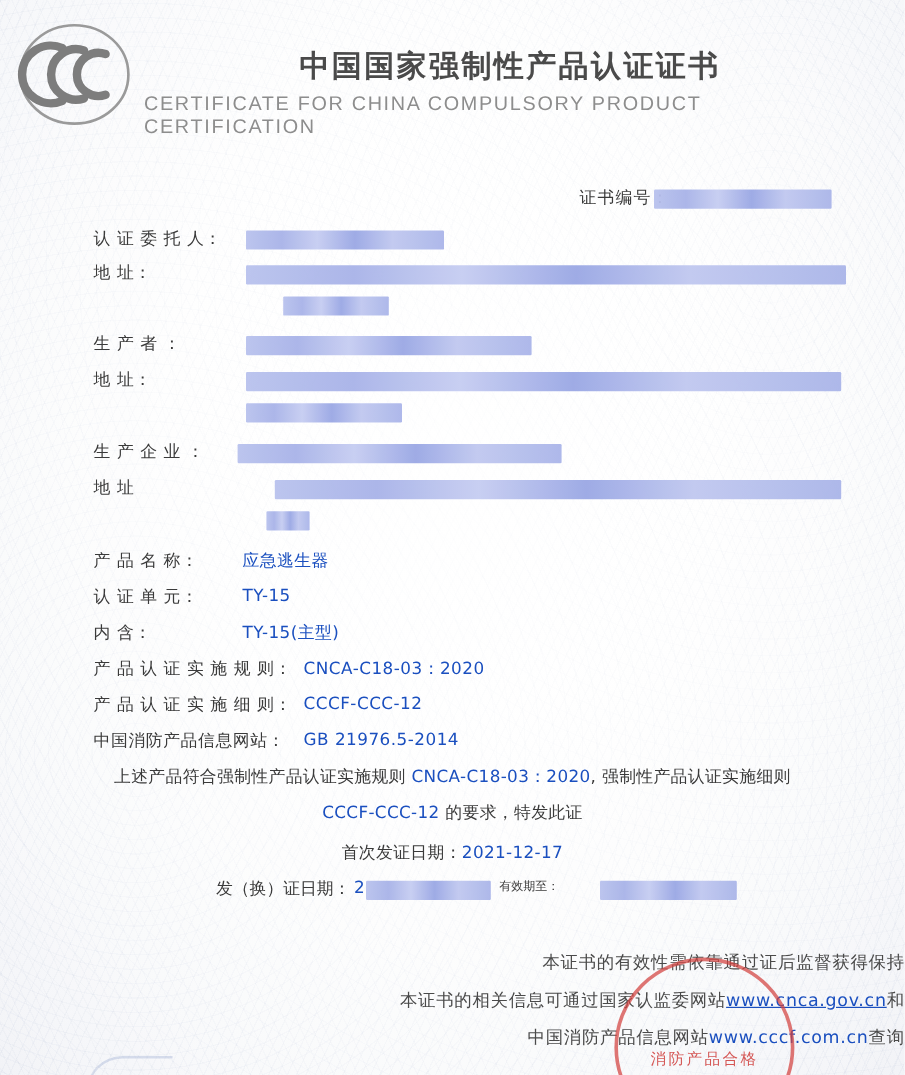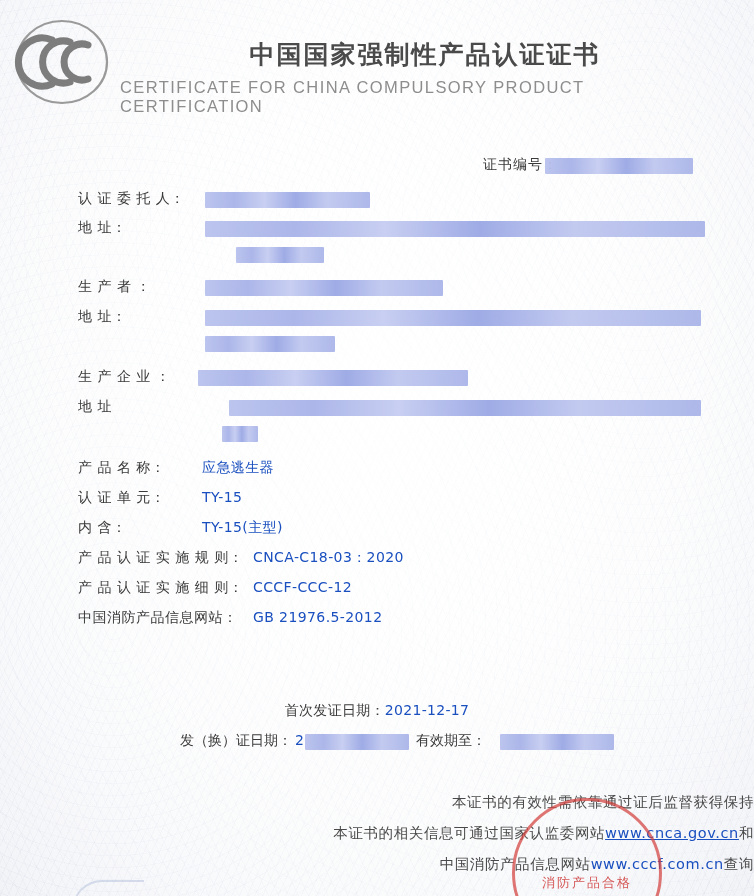--- a/index.html
+++ b/index.html
@@ -269,34 +269,40 @@
       <span class="val" style="left:253px;">CNCA-C18-03：2020</span>
     </div>
 
     <div class="frow" style="top:579px;">
       <span class="lbl" style="width:auto;">产 品 认 证 实 施 细 则：</span>
       <span class="val" style="left:253px;">CCCF-CCC-12</span>
     </div>
 
     <div class="frow" style="top:609px;">
       <span class="lbl" style="width:auto;">中国消防产品信息网站：</span>
-      <span class="val" style="left:253px;">GB 21976.5-2012</span>
-    </div>
-  </div>
-
+      <span class="val" style="left:253px;">GB 21976.5-2014</span>
+    </div>
+  </div>
+
+  <div class="para" style="top:639px;">
+    <span>上述产品符合强制性产品认证实施规则</span><span>&nbsp;</span><span class="blue">CNCA-C18-03：2020</span><span>, 强制性产品认证实施细则</span>
+  </div>
+  <div class="para" style="top:669px;">
+    <span class="blue">CCCF-CCC-12</span><span>&nbsp;</span><span>的要求，特发此证</span>
+  </div>
 
   <div class="para" style="top:702px;">
     <span>首次发证日期：</span><span class="blue">2021-12-17</span>
   </div>
 
   <div class="frow" style="top:732px;">
     <span style="position:absolute; left:180px; font-size:14px; color:#3a3a3a;">发（换）证日期：</span>
     <span class="blue" style="position:absolute; left:295px; font-size:14px;">2</span>
     <span class="redact" style="position:absolute; left:305px; top:2px; width:104px; height:16px;"></span>
-    <span style="position:absolute; left:416px; font-size:14px; color:#3a3a3a;">有效期至：</span>
+    <span style="position:absolute; left:416px; font-size:10px; color:#3a3a3a;">有效期至：</span>
     <span class="redact" style="position:absolute; left:500px; top:2px; width:114px; height:16px;"></span>
   </div>
 
   <div class="footer" style="top:793px;">本证书的有效性需依靠通过证后监督获得保持</div>
   <div class="footer" style="top:855px;">
     <span>中国消防产品信息网站</span><span class="url-plain">www.cccf.com.cn</span><span>查询</span>
   </div>
   <div class="footer" style="top:824px;">
     <span>本证书的相关信息可通过国家认监委网站</span><span class="url">www.cnca.gov.cn</span><span>和</span>
   </div>

